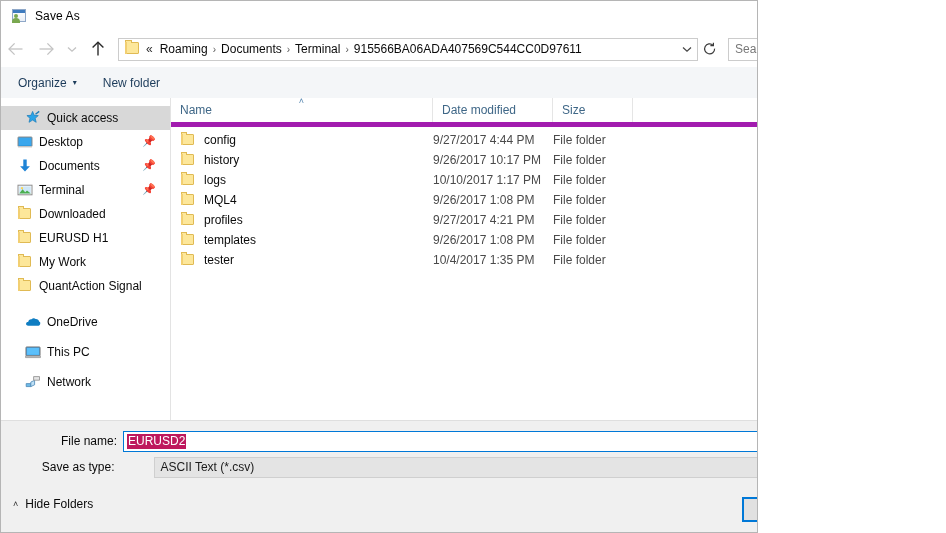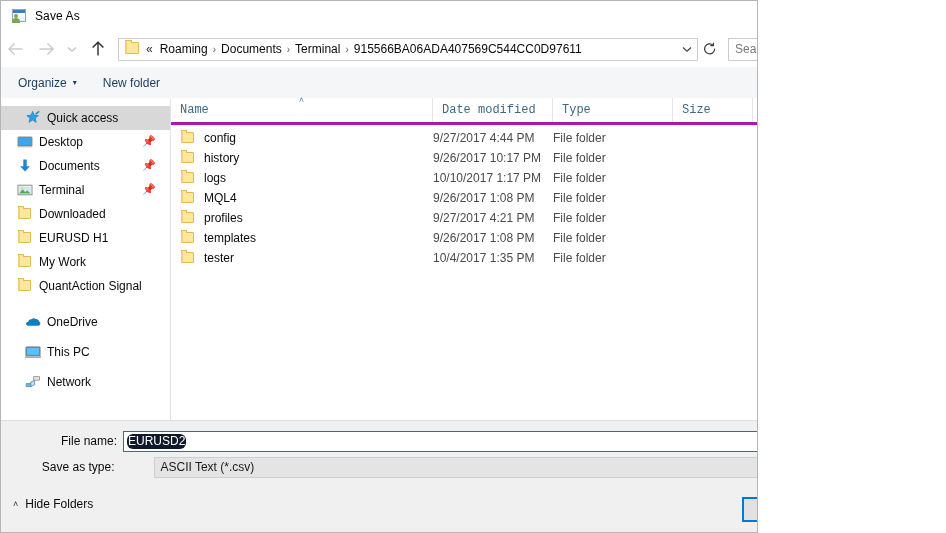--- a/index.html
+++ b/index.html
@@ -231,24 +231,23 @@
   }
 
   
   .listpanel {
     flex: 1 1 auto; height: 322px;
     background: #ffffff;
     position: relative;
   }
   .colheader {
     height: 24px; display: flex;
-    border-bottom: 3px solid #a21caf;
-    background: #ffffff;
-    position: relative;
-    font-family: Liberation Mono, monospace;
+    border-bottom: 5px solid #a21caf;
+    background: #ffffff;
+    position: relative;
   }
   .col {
     font-size: 12px; color: #3f6787;
     display: flex; align-items: center;
     padding-left: 9px;
     box-sizing: border-box;
     border-right: 1px solid #e5e5e5;
     height: 24px;
     position: relative;
   }
@@ -295,24 +294,23 @@
     width: 808px; height: 21px;
     background: #ffffff;
     border: 1px solid #0078d7;
     box-sizing: border-box;
     display: flex; align-items: center;
     position: relative;
   }
   .fn-value {
     margin-left: 3px;
     font-size: 12px; color: #ffffff;
-    background: #0f172a;
+    background: #be185d;
     padding: 1px 1px 1px 1px;
     line-height: 13px;
-    border-radius: 6px;
   }
   .combo-caret {
     position: absolute; right: 7px; top: 4px;
     font-size: 9px; color: #3a3a3a;
   }
   .type-input {
     width: 808px; height: 21px;
     background: #e4e4e4;
     border: 1px solid #cfcfcf;
     box-sizing: border-box;
@@ -608,23 +606,20 @@
 
     <div class="listpanel">
       <div class="colheader">
         <div class="col c-name">
           <span>Name</span>
           <span class="sort-caret">˄</span>
         </div>
         <div class="col c-date">
           <span>Date modified</span>
         </div>
-        <div class="col c-type">
-          <span>Type</span>
-        </div>
         <div class="col c-size">
           <span>Size</span>
         </div>
       </div>
 
       <div class="rows">
 
         <div class="frow">
           <span class="fi">
             <span class="folder"><span class="fb"></span><span class="ft"></span><span class="fs"></span></span>

